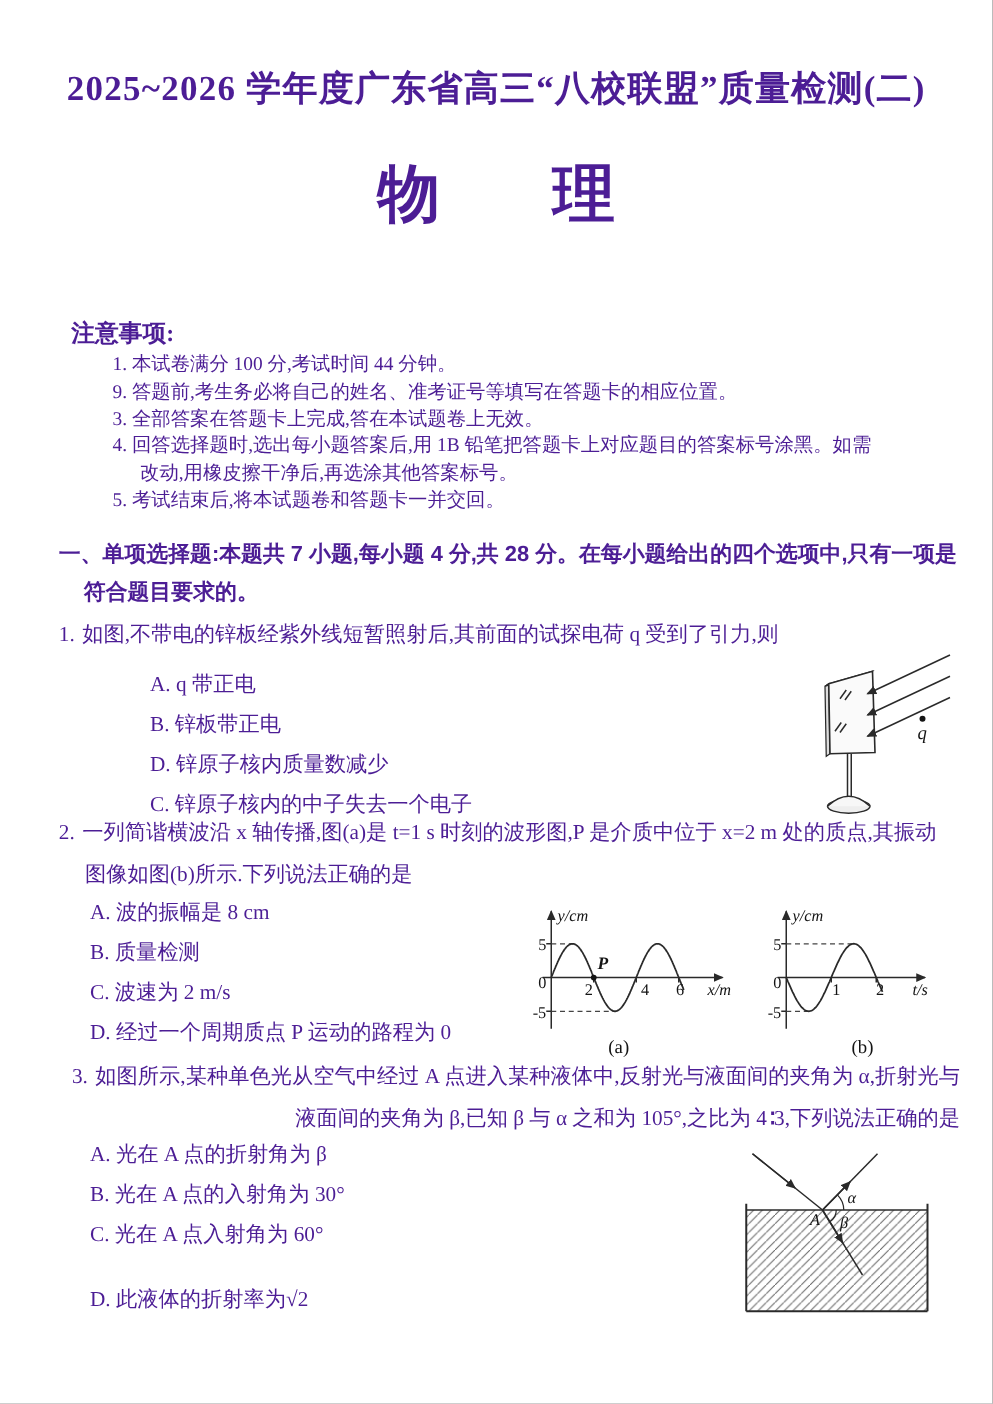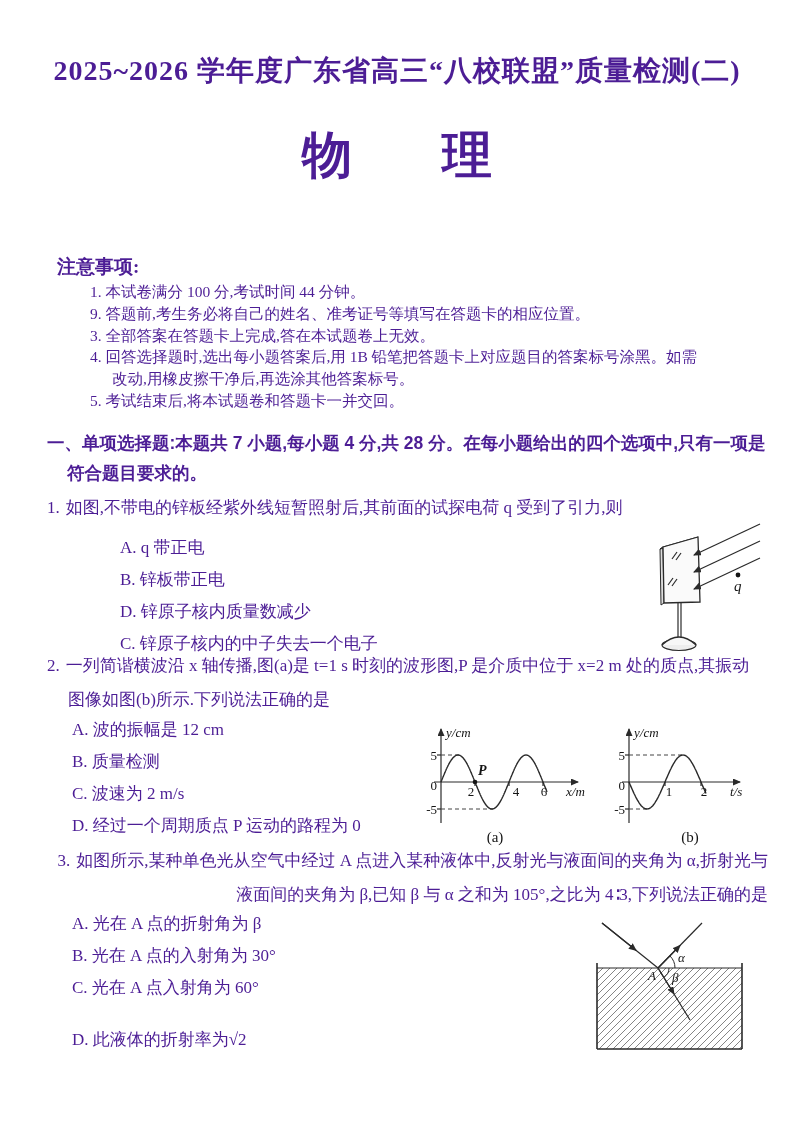--- a/index.html
+++ b/index.html
@@ -93,21 +93,21 @@
       <path d="M47,130 Q64,114 81,130" fill="#f7f7f7" stroke="#2a2a2a" stroke-width="1.2"></path>
     </g>
     <circle cx="123" cy="60" r="2.4" fill="#141414"></circle>
     <text class="it" x="119" y="76" font-size="15">q</text>
   </svg>
 
   <div class="abs stem" id="q2">
     <span class="qnum">2.</span><span>一列简谐横波沿 x 轴传播,图(a)是 t=1 s 时刻的波形图,P 是介质中位于 x=2 m 处的质点,其振动图像如图(b)所示.下列说法正确的是</span>
   </div>
   <div class="abs opts" id="q2opts">
-    <div>A. 波的振幅是 12 cm</div>
+    <div>A. 波的振幅是 8 cm</div>
     <div>B. 质量检测</div>
     <div>C. 波速为 2 m/s</div>
     <div>D. 经过一个周期质点 P 运动的路程为 0</div>
   </div>
 
   <svg class="abs" style="top:715px;left:420px;" width="175" height="132" viewBox="0 0 175 132">
     <line class="ln" x1="21" y1="108" x2="21" y2="14" marker-end="url(#ah)"></line>
     <line class="ln" x1="14" y1="67" x2="158" y2="67" marker-end="url(#ah)"></line>
     <line class="dash" x1="21" y1="40" x2="40" y2="40"></line>
     <line class="dash" x1="21" y1="94" x2="73" y2="94"></line>

